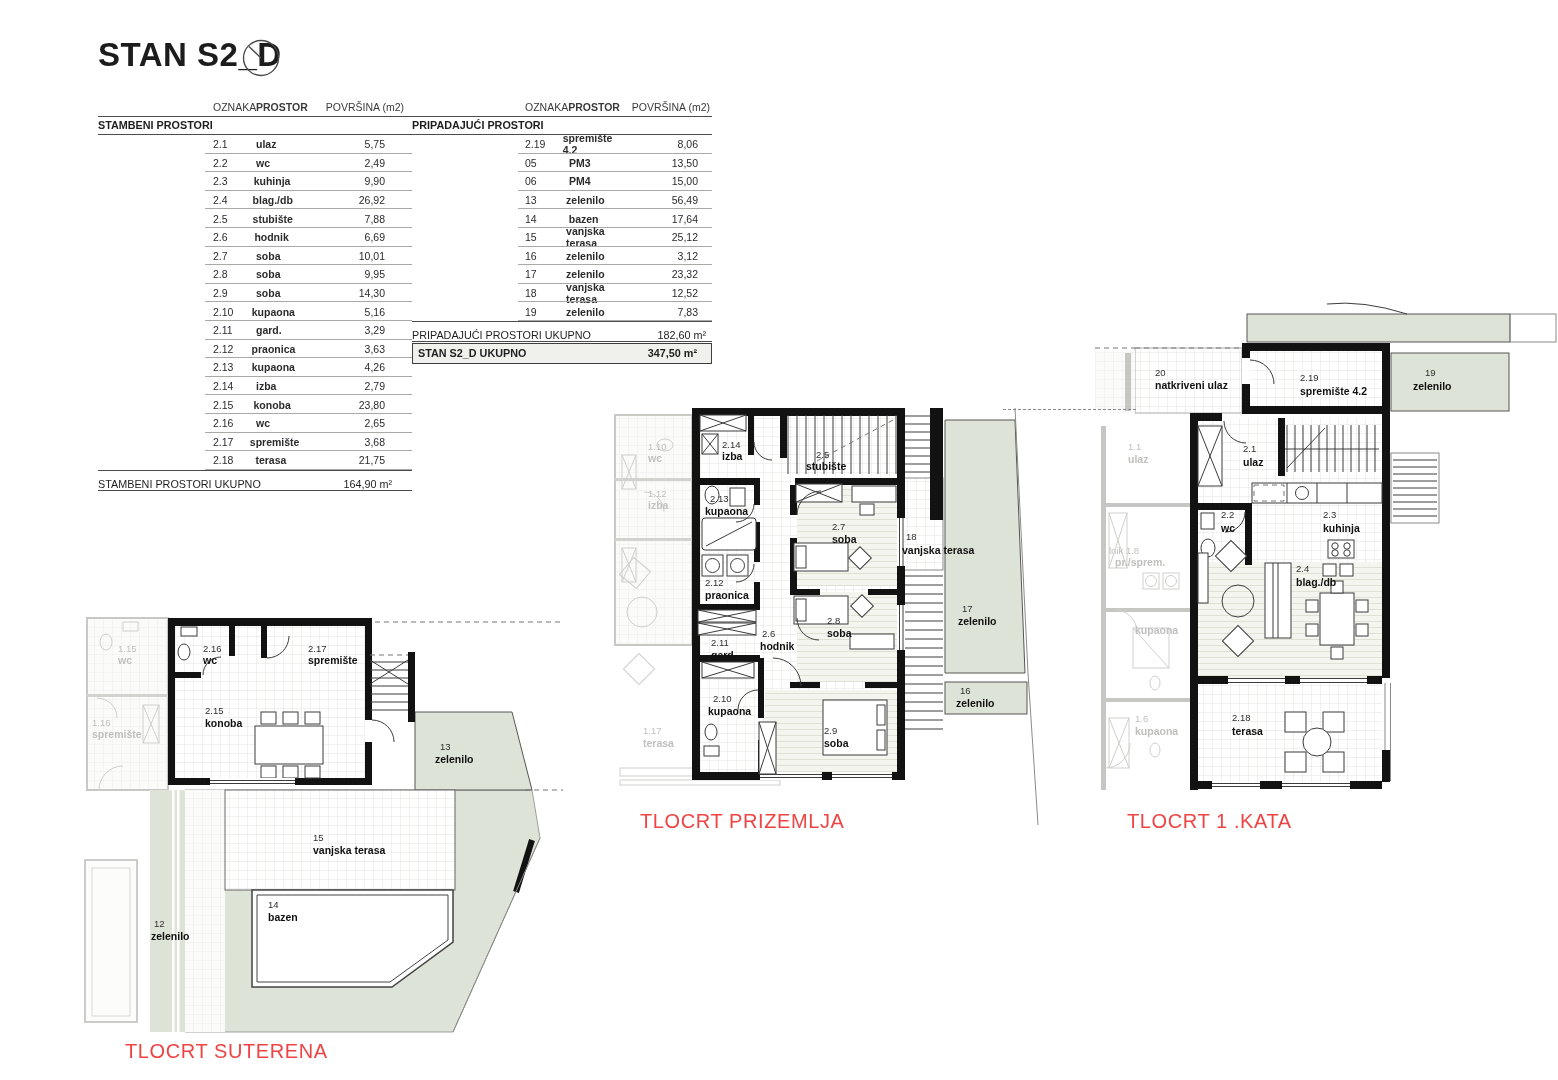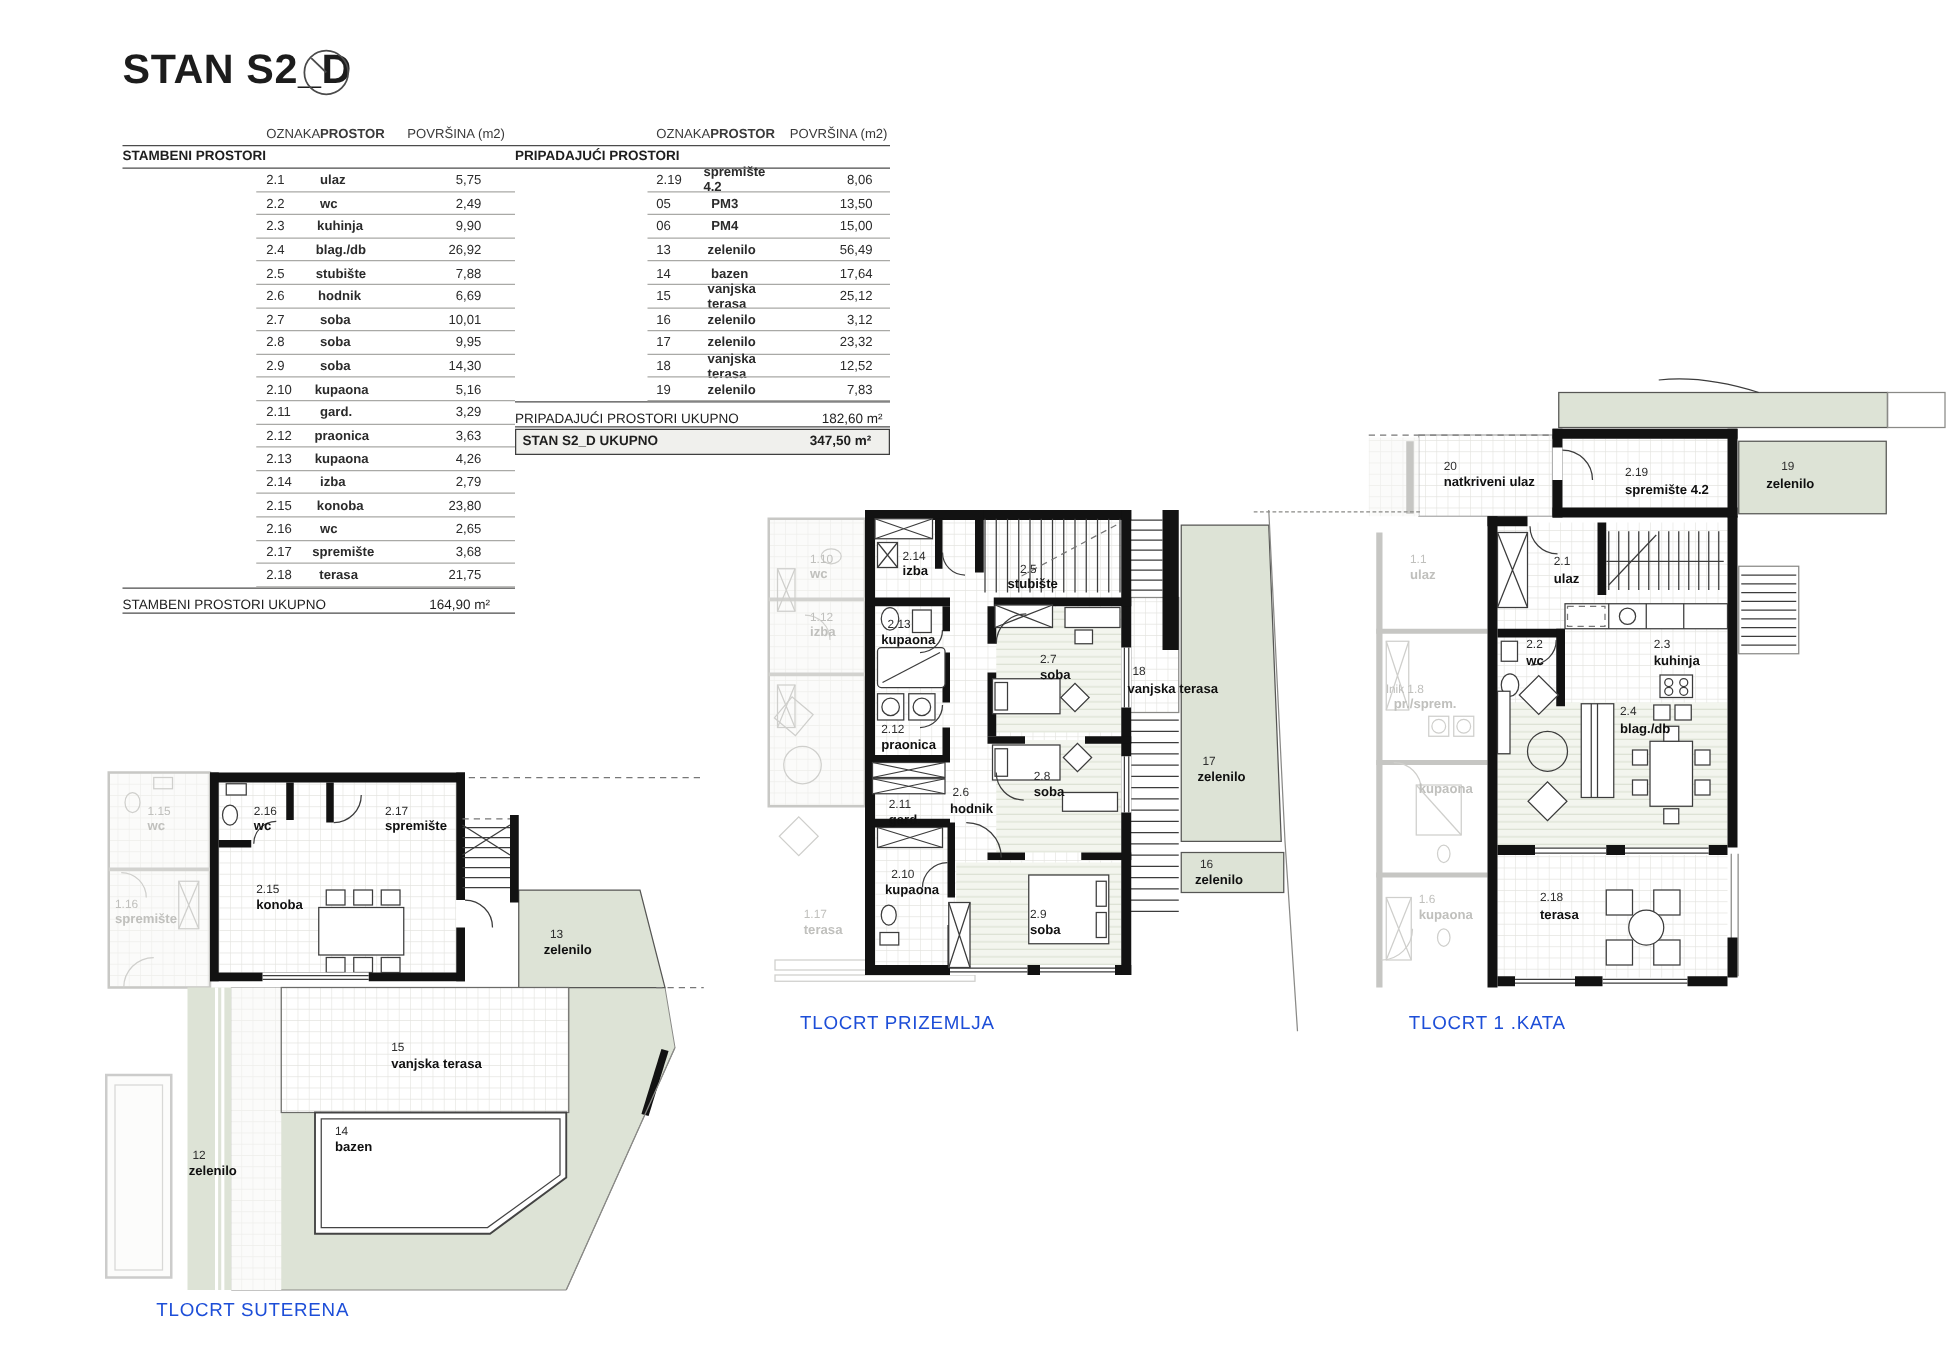--- a/index.html
+++ b/index.html
@@ -25,21 +25,21 @@
   .th .c-val{padding-right:8px;margin-top:23px;}
   .tot .c-val{padding-right:20px;}
   .grand .c-val{padding-right:7px;}
   .tblR .c-code{margin-left:113px;width:44px;}
   .tblR .c-val{padding-right:14px;}
   .tblR .th .c-val{padding-right:2px;}
   .tblR .tot .c-val{padding-right:6px;}
   .tblR .row::after{left:106px;}
   .t-label{flex:1;}
   
-  .caption{font-size:15px;color:#1d4ed8;letter-spacing:.6px;}
+  .caption{font-size:20px;color:#ef4444;letter-spacing:.6px;}
   .dashline{position:absolute;border-top:1px dashed #8a8a87;}
   
   svg{position:absolute;overflow:visible;}
   svg text{font-family:"Liberation Sans","DejaVu Sans",sans-serif;}
   .tc{font-size:9.5px;fill:#2e2e2e;}
   .tn{font-size:10.5px;font-weight:bold;fill:#101010;}
   .fc{font-size:9.5px;fill:#c0c0bd;}
   .fn{font-size:10.5px;font-weight:bold;fill:#c0c0bd;}
   .wall{fill:#121212;}
   .gwall{fill:#c6c6c3;}

